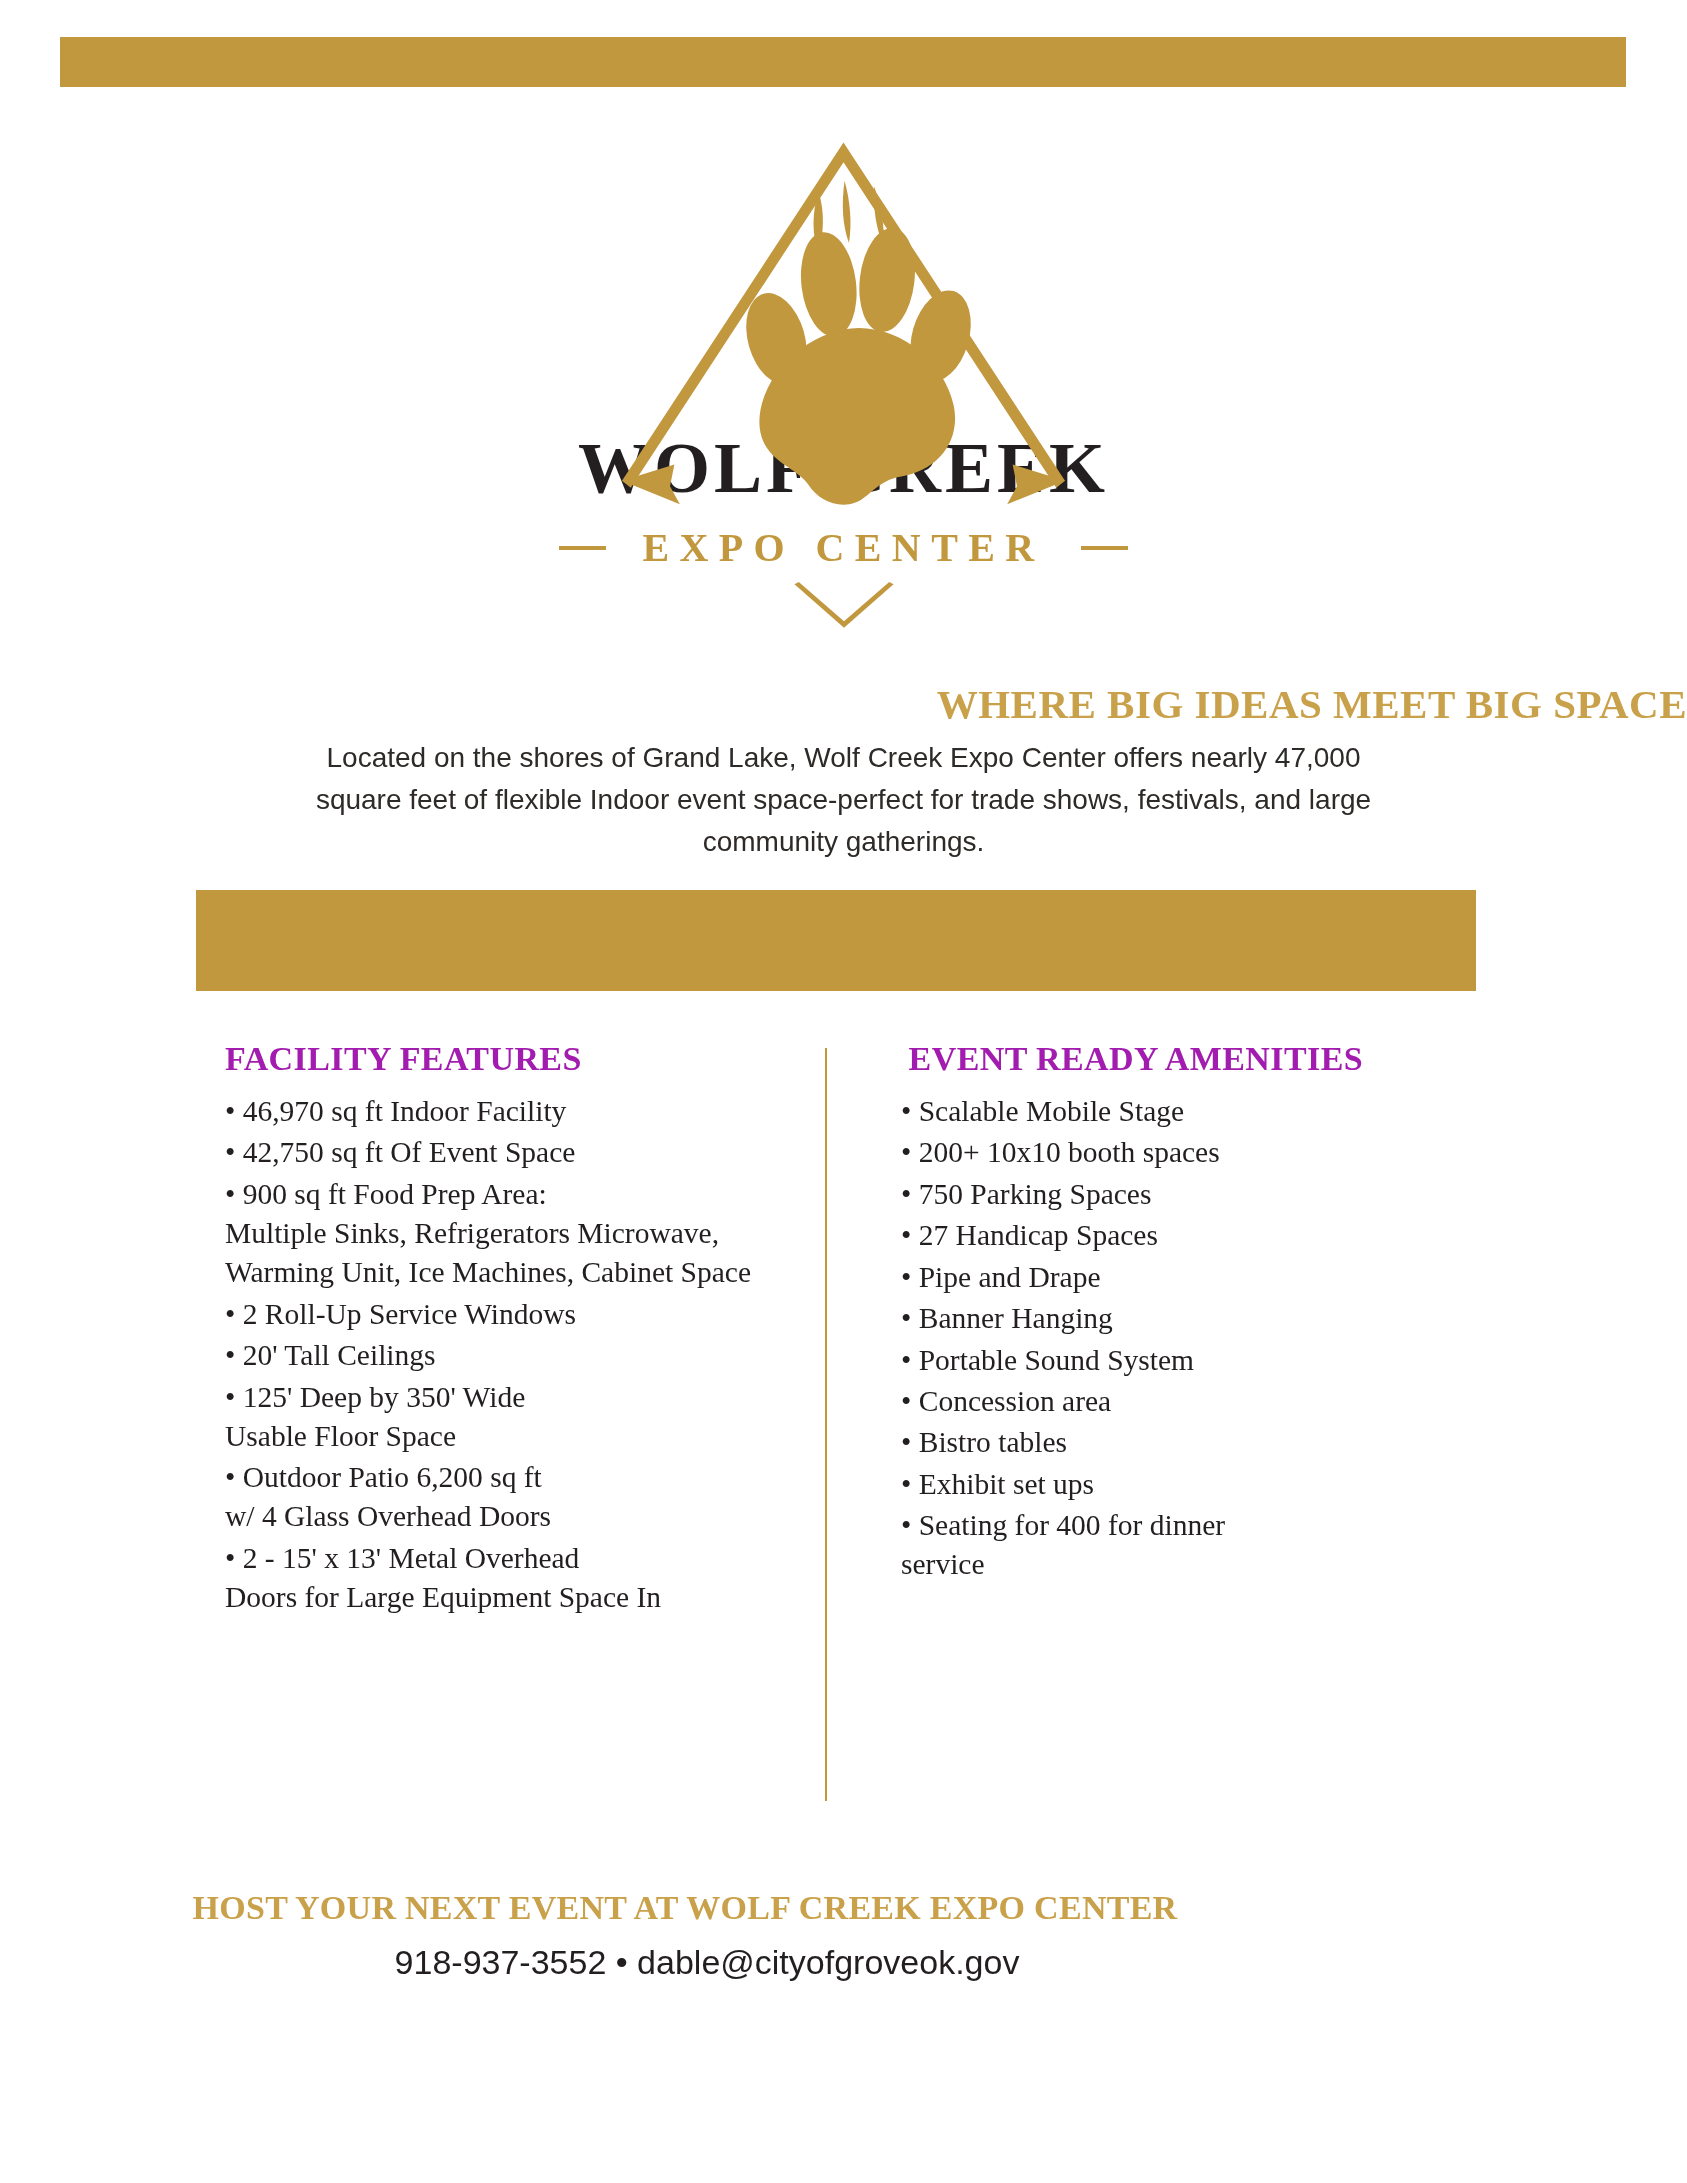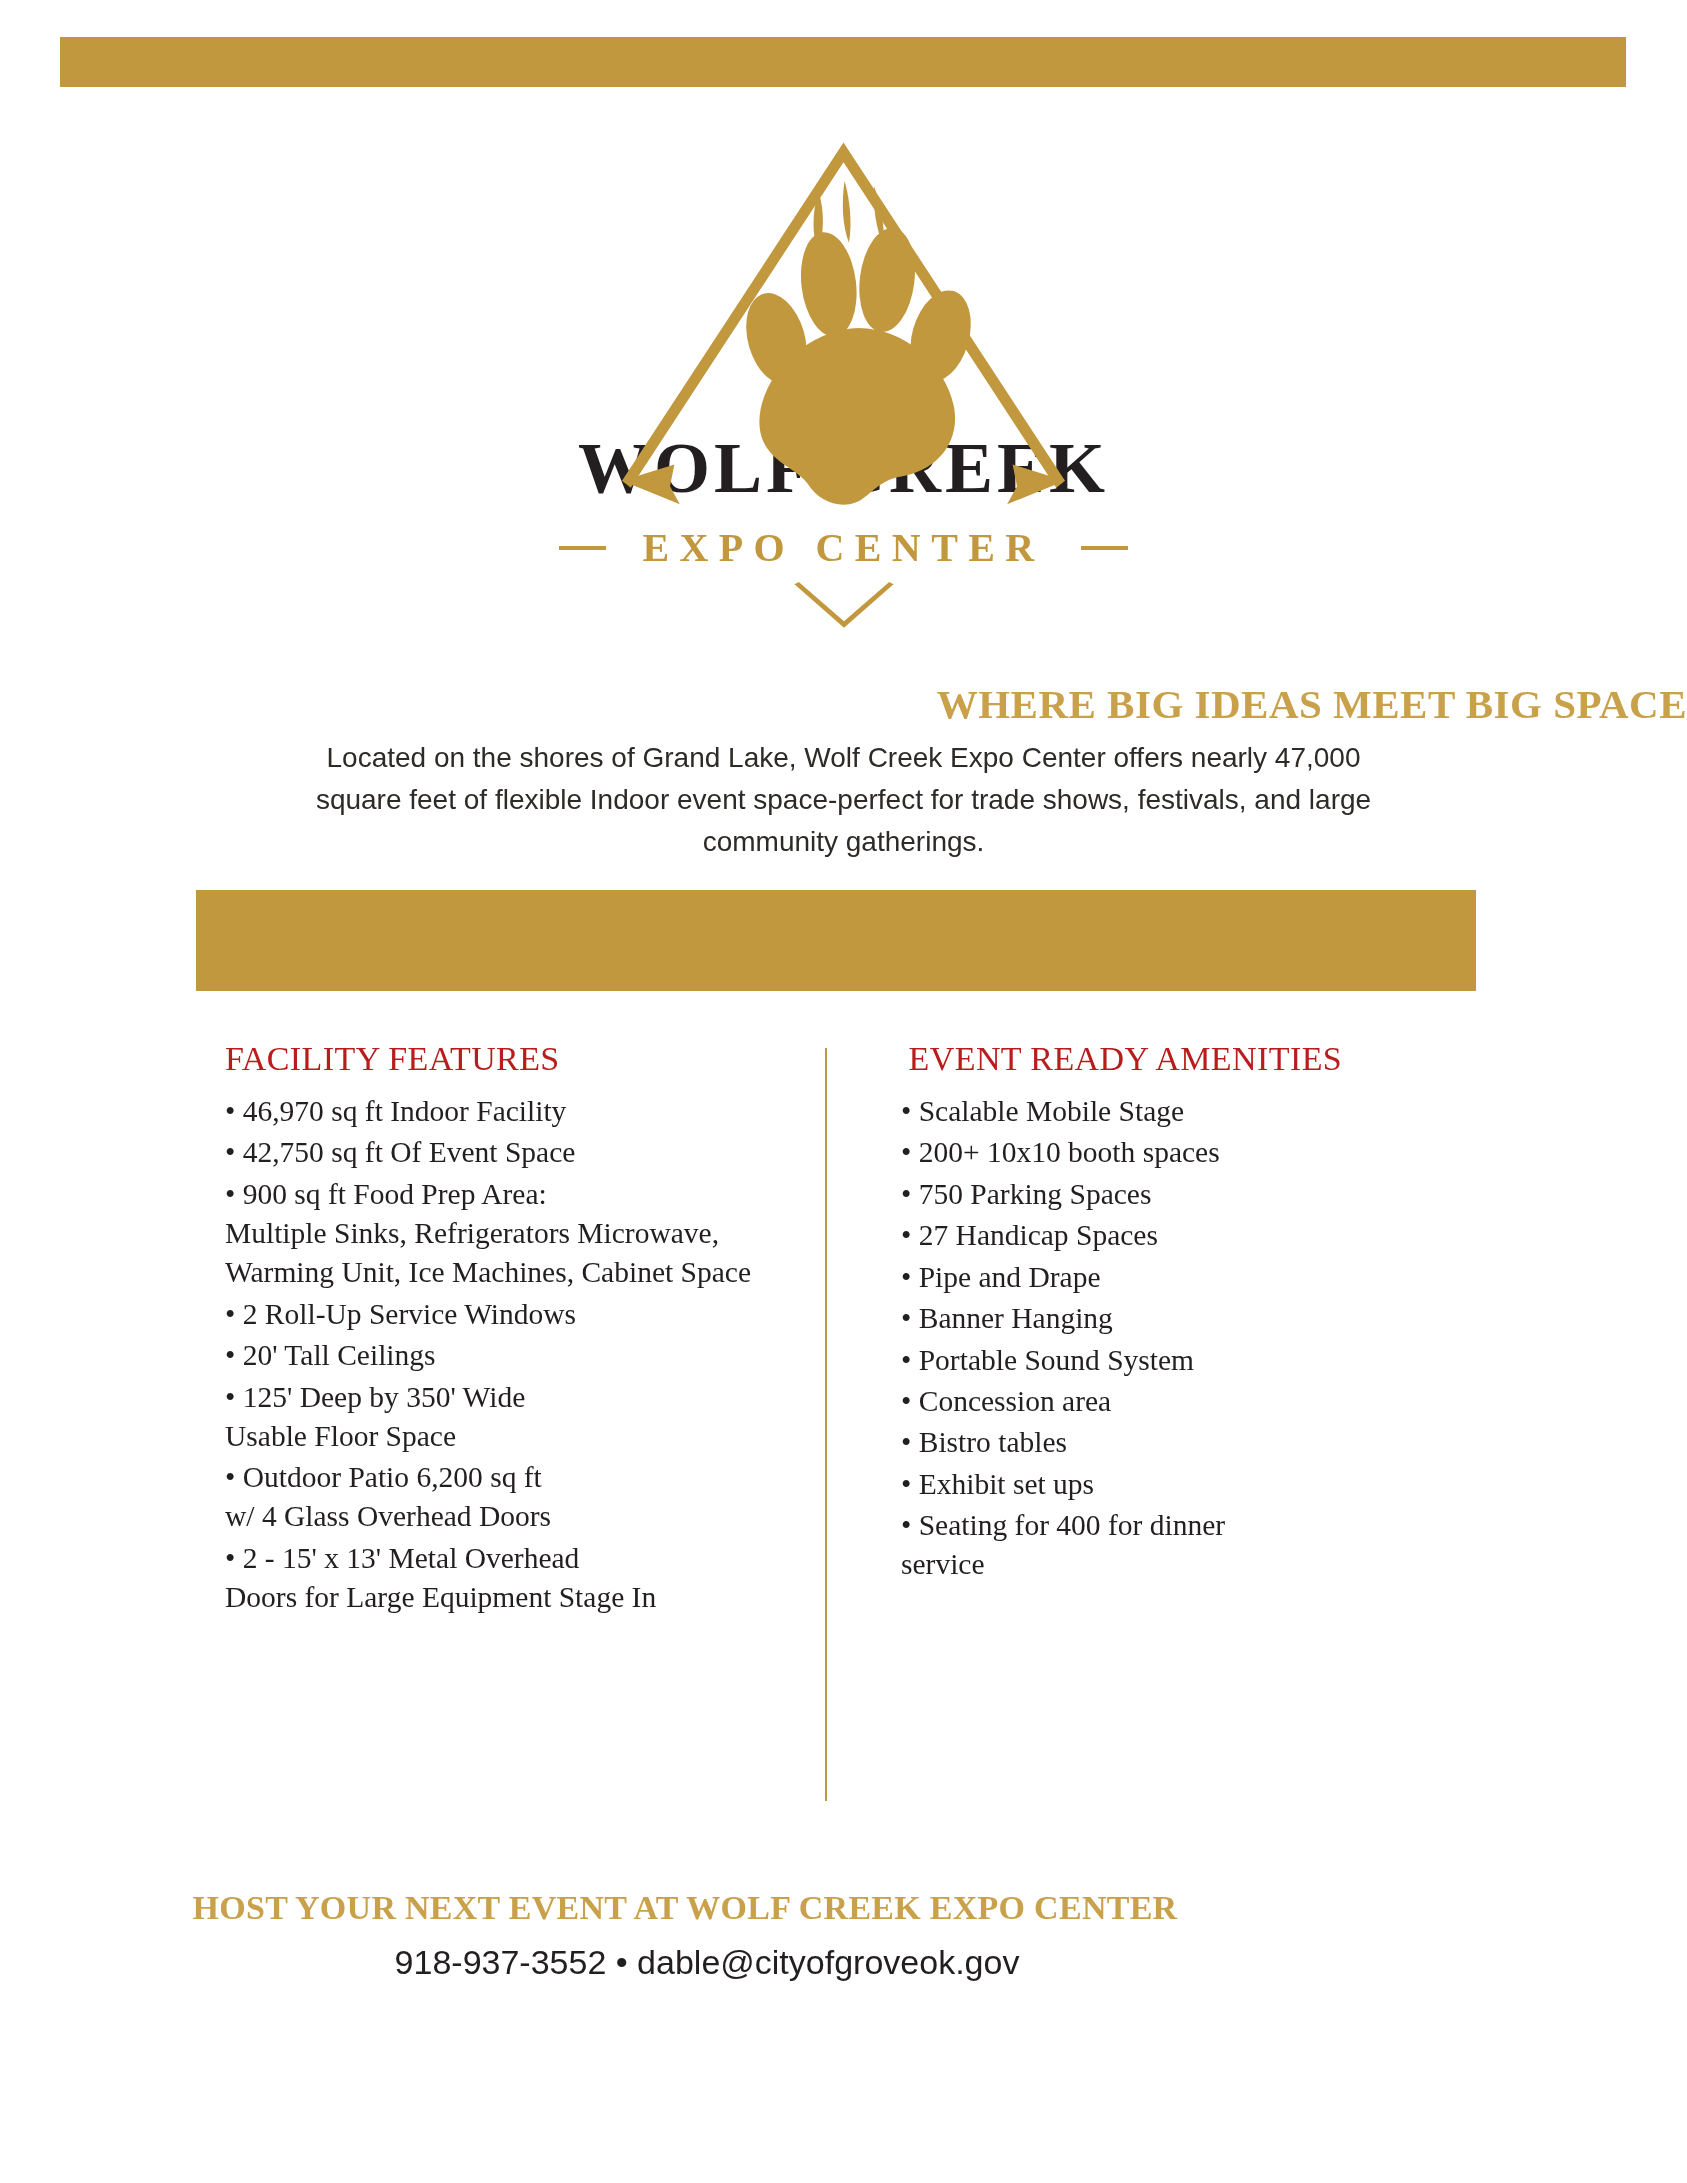--- a/index.html
+++ b/index.html
@@ -137,24 +137,24 @@
   }
   .col {
     position: absolute;
     top: 0;
   }
   .col-left { left: 225px; width: 579px; }
   .col-right { left: 901px; width: 579px; }
 
   .col-title {
     font-family: "Liberation Serif", serif;
-    font-weight: normal;
+    font-weight: bold;
     font-size: 34px;
     letter-spacing: 0.012em;
-    color: #b91c1c;
+    color: #a21caf;
     margin: 0 0 14px 0;
   }
   .col-right .col-title { margin-left: 7.6px; }
 
   ul.feature-list {
     list-style: none;
     margin: 0;
     padding: 0;
     font-family: Liberation Serif, serif;
   }
@@ -251,21 +251,21 @@
     <div class="col col-left">
       <div class="col-title">FACILITY FEATURES</div>
       <ul class="feature-list">
         <li><span>• 46,970 sq ft Indoor Facility</span></li>
         <li><span>• 42,750 sq ft Of Event Space</span></li>
         <li><span>• 900 sq ft Food Prep Area:</span><span class="cont">Multiple Sinks, Refrigerators Microwave, Warming Unit, Ice Machines, Cabinet Space</span></li>
         <li><span>• 2 Roll-Up Service Windows</span></li>
         <li><span>• 20' Tall Ceilings</span></li>
         <li><span>• 125' Deep by 350' Wide</span><span class="cont">Usable Floor Space</span></li>
         <li><span>• Outdoor Patio 6,200 sq ft</span><span class="cont">w/ 4 Glass Overhead Doors</span></li>
-        <li><span>• 2 - 15' x 13' Metal Overhead</span><span class="cont">Doors for Large Equipment Stage In</span></li>
+        <li><span>• 2 - 15' x 13' Metal Overhead</span><span class="cont">Doors for Large Equipment Space In</span></li>
       </ul>
     </div>
 
     <div class="col col-right">
       <div class="col-title">EVENT READY AMENITIES</div>
       <ul class="feature-list">
         <li><span>• Scalable Mobile Stage</span></li>
         <li><span>• 200+ 10x10 booth spaces</span></li>
         <li><span>• 750 Parking Spaces</span></li>
         <li><span>• 27 Handicap Spaces</span></li>

